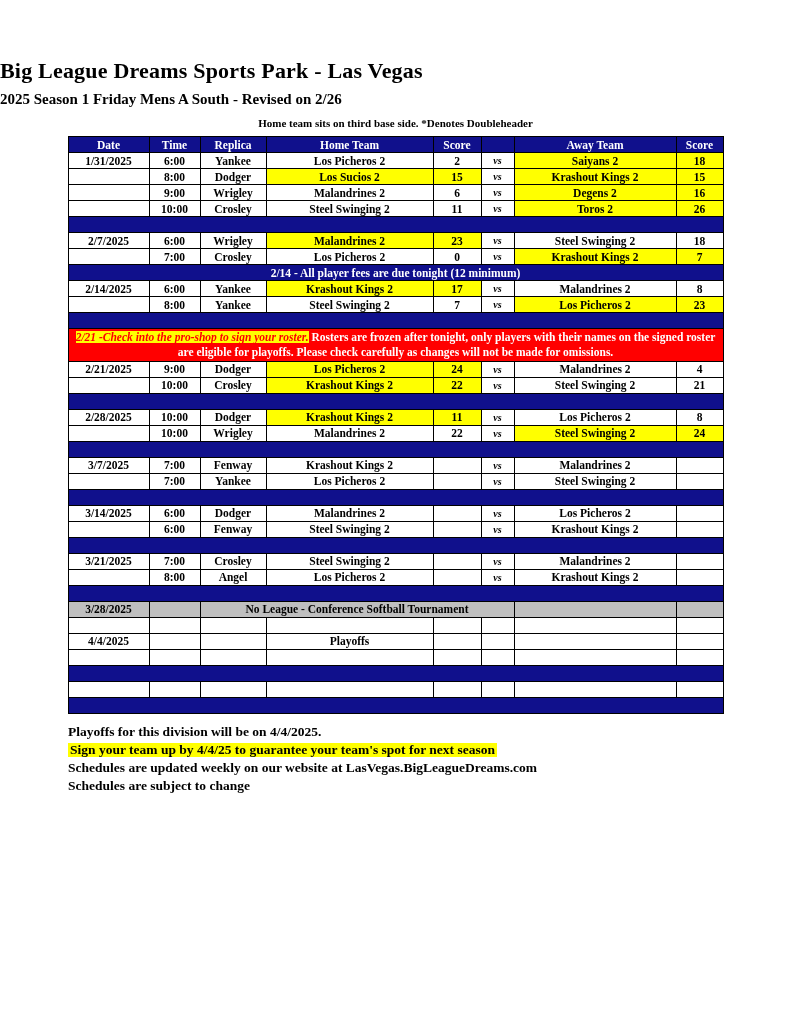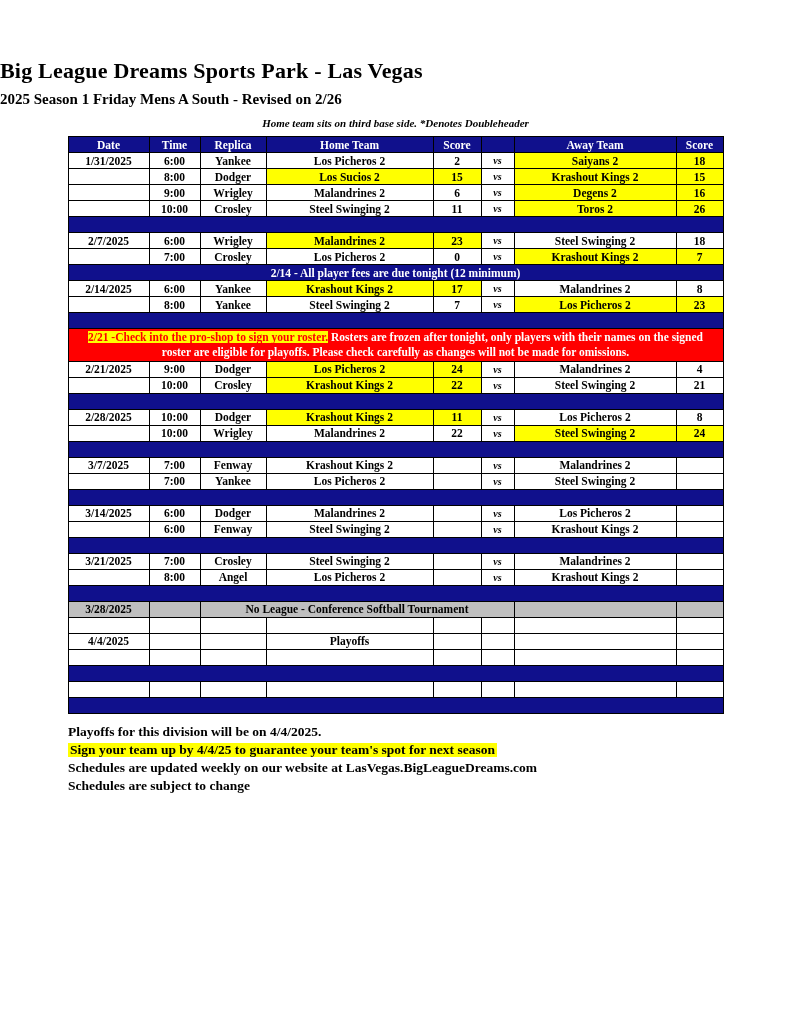--- a/index.html
+++ b/index.html
@@ -11,21 +11,21 @@
   *{box-sizing:border-box;margin:0;padding:0;}
   html,body{background:#fff;}
   body{
     width:791px;height:1024px;
     font-family:"Liberation Serif", serif;
     color:#000;
   }
   .page{padding-top:58px;}
   .title{font-size:22px;font-weight:bold;letter-spacing:.2px;}
   .subtitle{font-size:15px;font-weight:bold;text-align:left;margin-top:7px;}
-  .note{font-size:11px;font-weight:bold;font-style:italic;text-align:center;margin-top:9px;}
+  .note{font-size:11px;font-weight:bold;text-align:center;margin-top:9px;}
   table{
     border-collapse:collapse;
     table-layout:fixed;
     width:655px;
     margin:7px auto 0;
   }
   th,td{
     border:1px solid #000;
     height:16px;
     padding:0 2px;
@@ -38,21 +38,21 @@
   thead th{background:var(--navy);color:#fff;font-size:11.5px;}
   td.hl{background:var(--yellow);}
   td.vs{font-style:italic;font-size:10px;text-align:center;}
   tr.sep td{background:var(--navy);}
   tr.msg td{background:var(--navy);color:#fff;}
   tr.notice td{
     background:var(--red);color:#fff;
     height:32px;white-space:normal;line-height:1.3;font-size:11.5px;
     padding:1px 4px;
   }
-  tr.notice .lead{background:var(--yellow);color:var(--red);}
+  tr.notice .lead{background:var(--yellow);color:var(--red);font-style:italic;}
   tr.gray td{background:var(--gray);}
   .footer{width:655px;margin:11px auto 0;}
   .footer .fline{font-size:13.5px;font-weight:bold;line-height:14px;margin-bottom:4px;}
   .footer .hl{background:var(--yellow);display:inline-block;padding:0 2px;}
 </style>
 </head>
 <body>
 
 <div class="page">
   <div class="title">Big League Dreams Sports Park - Las Vegas</div>

